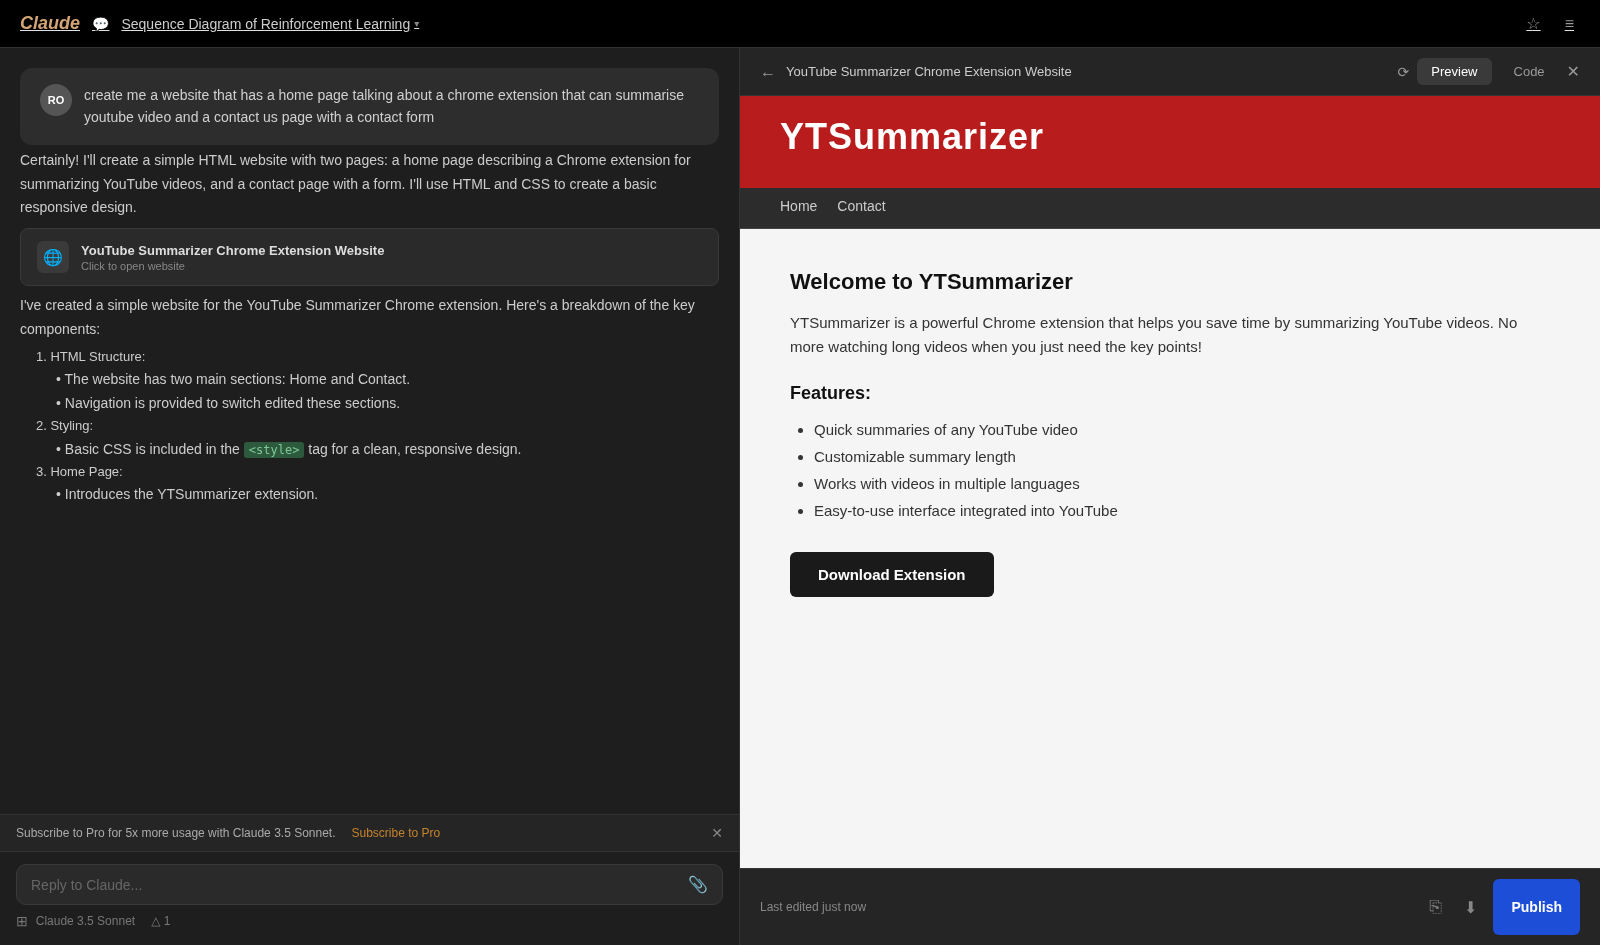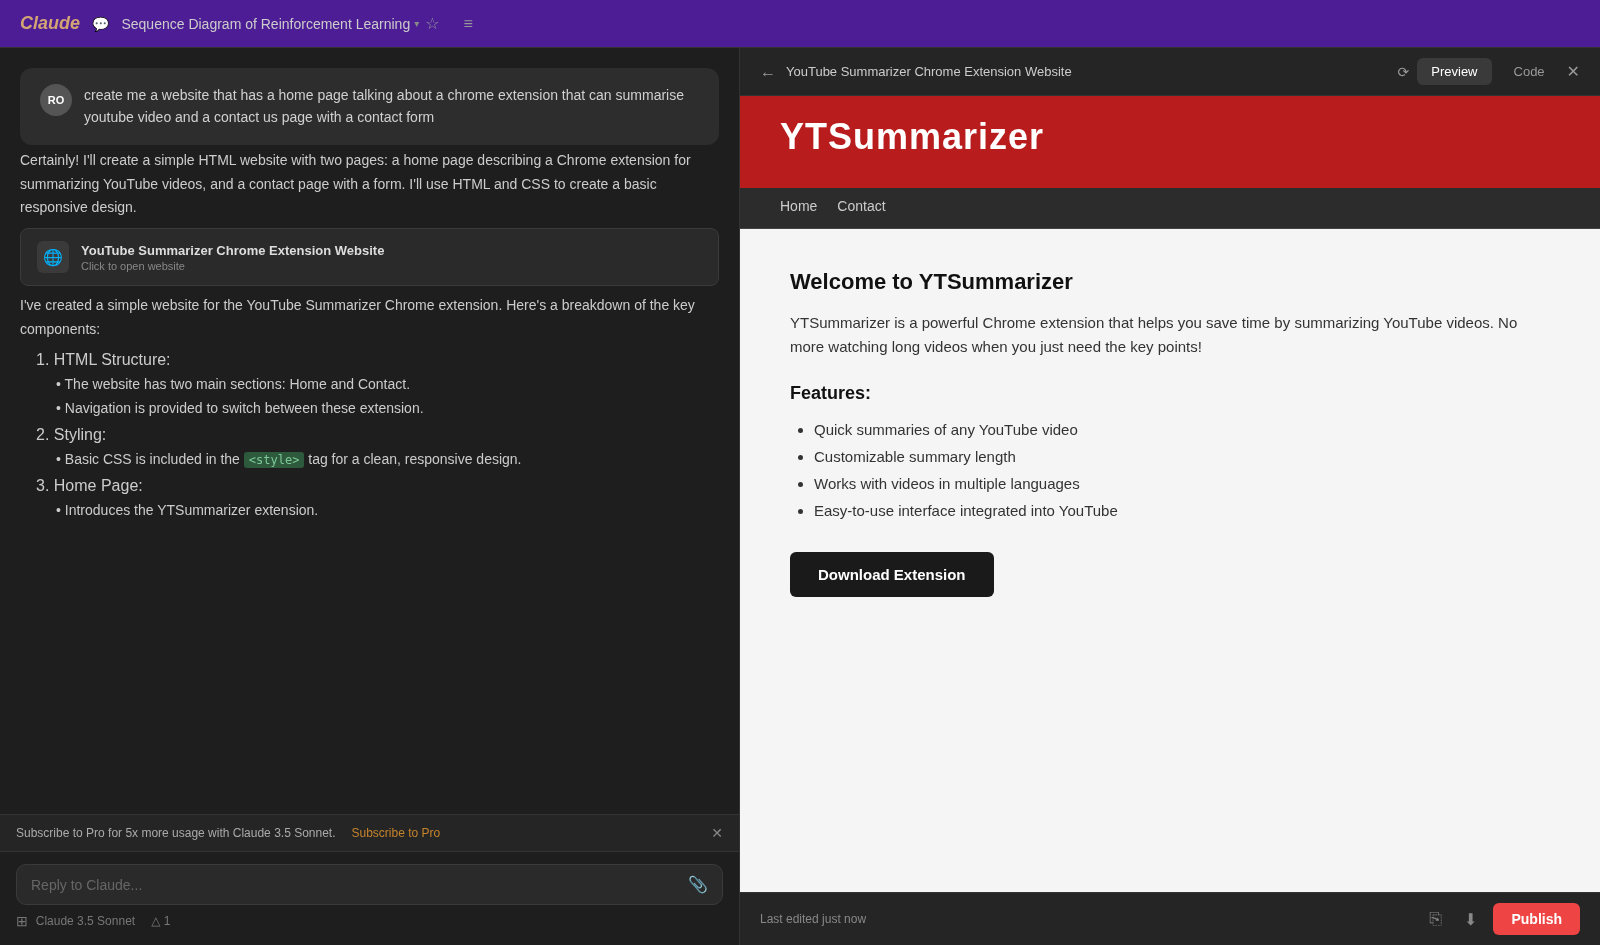--- a/index.html
+++ b/index.html
@@ -11,25 +11,27 @@
       width: 1600px;
       overflow: hidden;
       display: flex;
       flex-direction: column;
     }
 
     
     .top-bar {
       display: flex;
       align-items: center;
-      background: #4c1d95;
+      justify-content: space-between;
+      background: #000000;
       padding: 0 20px;
       height: 48px;
       border-bottom: 1px solid #333;
       flex-shrink: 0;
+      text-decoration: underline;
     }
     .top-bar-left {
       display: flex;
       align-items: center;
       gap: 12px;
     }
     .claude-logo {
       font-size: 18px;
       font-weight: 600;
       color: #d4a574;
@@ -167,21 +169,21 @@
       font-size: 14px;
       line-height: 1.7;
       color: #ccc;
       margin-top: 8px;
     }
 
     .list-container {
       margin-top: 4px;
     }
     .list-item-main {
-      font-size: 16px;
+      font-size: 13px;
       color: #ccc;
       line-height: 1.7;
       margin-left: 16px;
     }
     .list-item-sub {
       font-size: 14px;
       color: #ccc;
       line-height: 1.7;
       margin-left: 36px;
     }
@@ -438,24 +440,24 @@
     }
     .footer-icon-btn {
       background: none;
       border: none;
       color: #888;
       cursor: pointer;
       font-size: 16px;
       padding: 4px 6px;
     }
     .publish-btn {
-      background: #ef4444;
+      background: #1d4ed8;
       color: #fff;
       border: none;
-      padding: 8px 18px;
+      padding: 20px 18px;
       font-size: 14px;
       font-weight: 600;
       border-radius: 6px;
       cursor: pointer;
     }
   </style>
 </head>
 <body>
 
 <div class="top-bar">
@@ -497,21 +499,21 @@
             <div class="website-card-subtitle">Click to open website</div>
           </div>
         </div>
 
         <div class="message-body-text">I've created a simple website for the YouTube Summarizer Chrome extension. Here's a breakdown of the key components:</div>
 
         <div class="list-container">
 
           <div class="list-item-main">1. HTML Structure:</div>
           <div class="list-item-sub">The website has two main sections: Home and Contact.</div>
-          <div class="list-item-sub">Navigation is provided to switch between these extension.</div>
+          <div class="list-item-sub">Navigation is provided to switch edited these sections.</div>
 
           <div class="list-item-main">2. Styling:</div>
           <div class="list-item-sub">Basic CSS is included in the <code class="code-inline">&lt;style&gt;</code> tag for a clean, responsive design.</div>
 
           <div class="list-item-main">3. Home Page:</div>
           <div class="list-item-sub">Introduces the YTSummarizer extension.</div>
         </div>
       </div>
 
     </div>

